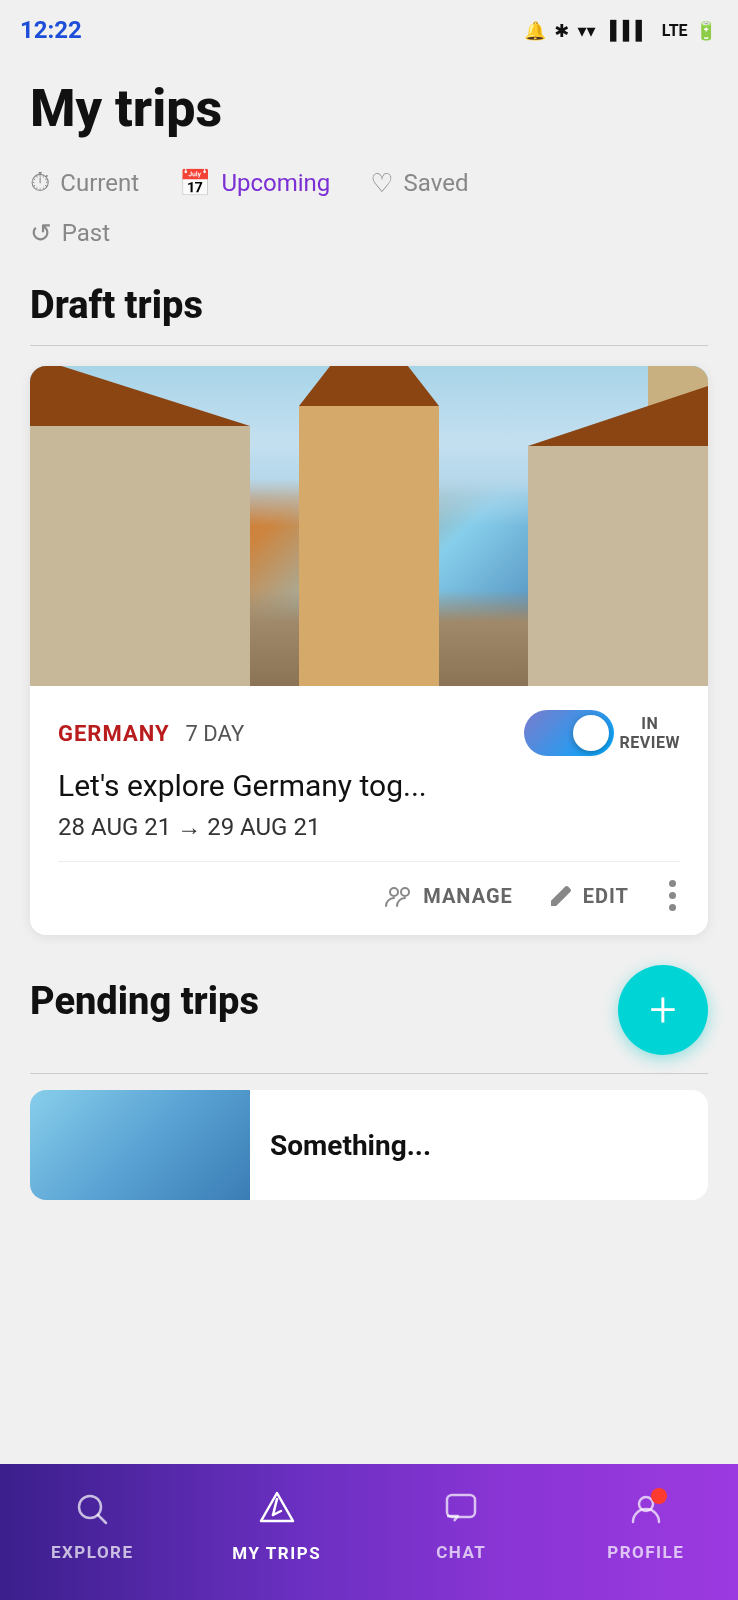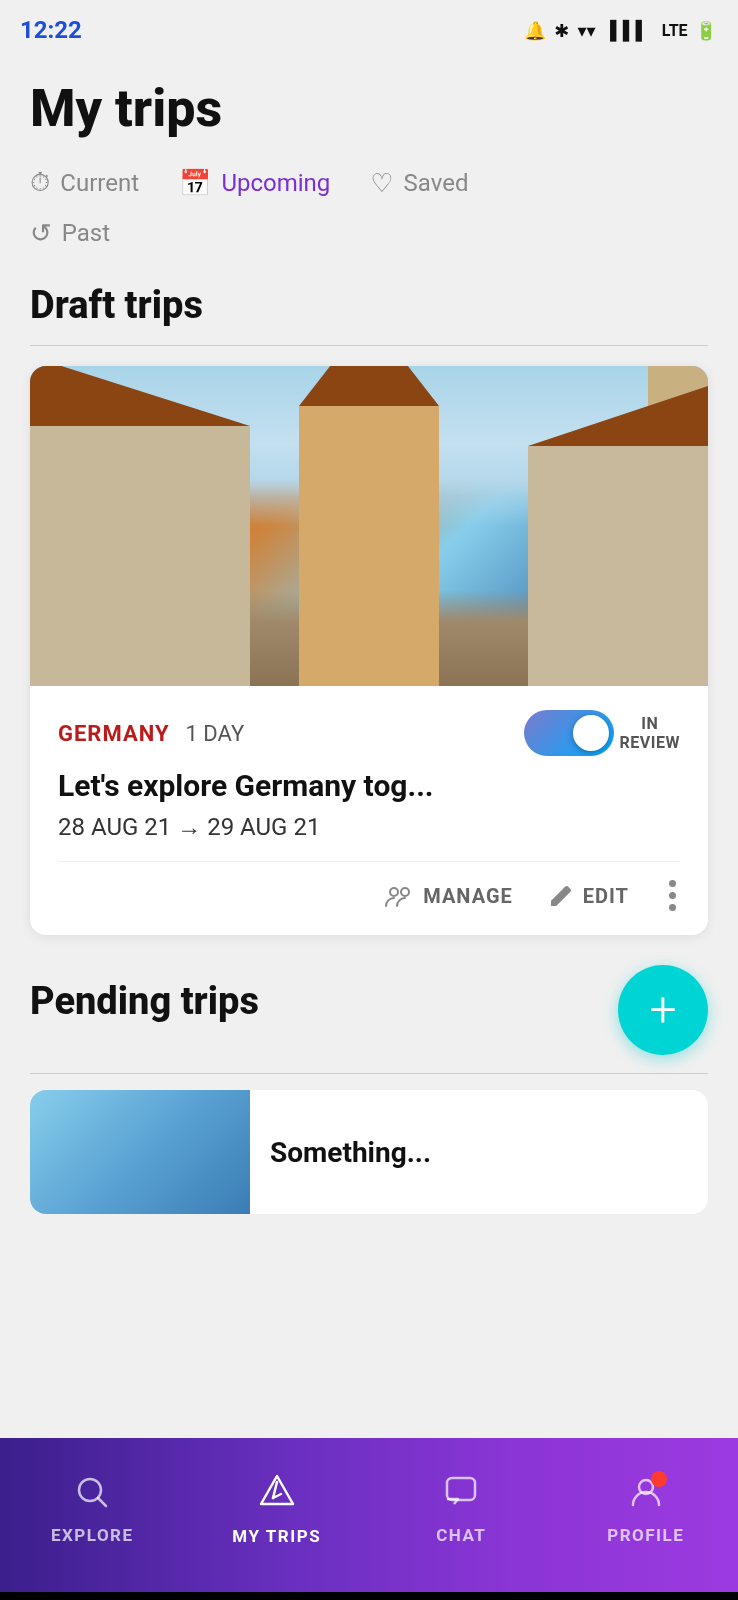--- a/index.html
+++ b/index.html
@@ -267,21 +267,21 @@
       font-weight: 700;
       color: #555;
       text-transform: uppercase;
       letter-spacing: 0.5px;
       line-height: 1.2;
       text-align: center;
     }
 
     .trip-title {
       font-size: 30px;
-      font-weight: 700;
+      font-weight: 400;
       color: #111;
       margin-bottom: 10px;
     }
 
     .trip-dates {
       font-size: 24px;
       color: #333;
       margin-bottom: 20px;
     }
 
@@ -354,21 +354,21 @@
       background: #ccc;
       margin-bottom: 16px;
     }
 
     
     .pending-card-partial {
       display: flex;
       gap: 0;
       border-radius: 16px;
       overflow: hidden;
-      height: 124px;
+      height: 110px;
     }
 
     .pending-card-img {
       width: 220px;
       flex-shrink: 0;
       background: linear-gradient(135deg, #87CEEB 0%, #5ba3d4 50%, #3a7db5 100%);
       position: relative;
     }
 
     .pending-card-content {
@@ -378,24 +378,24 @@
       display: flex;
       align-items: center;
       font-size: 28px;
       font-weight: 700;
       color: #111;
     }
 
     
     .bottom-nav {
       position: fixed;
-      bottom: 8px;
+      bottom: 0;
       left: 0;
       width: 738px;
-      height: 154px;
+      height: 136px;
       background: linear-gradient(90deg, #3b1f8c 0%, #6a2fc0 40%, #8b35d6 70%, #9b3ae0 100%);
       display: flex;
       align-items: center;
       justify-content: center;
       padding-bottom: 10px;
       z-index: 100;
     }
 
     .nav-item {
       display: flex;
@@ -540,21 +540,21 @@
         <div class="bldg-right"></div>
         <div class="bldg-center"></div>
         <div class="bldg-left"></div>
       </div>
     </div>
 
     <div class="trip-card-body">
       <div class="trip-meta-row">
         <div class="trip-meta-left">
           <span class="trip-country">GERMANY</span>
-          <span class="trip-duration">1 DAY</span>
+          <span class="trip-duration">7 DAY</span>
         </div>
         <div class="toggle-container">
           <div class="toggle"></div>
           <span class="review-label">IN<br>REVIEW</span>
         </div>
       </div>
 
       <div class="trip-title">Let's explore Germany tog...</div>
 
       <div class="trip-dates">

